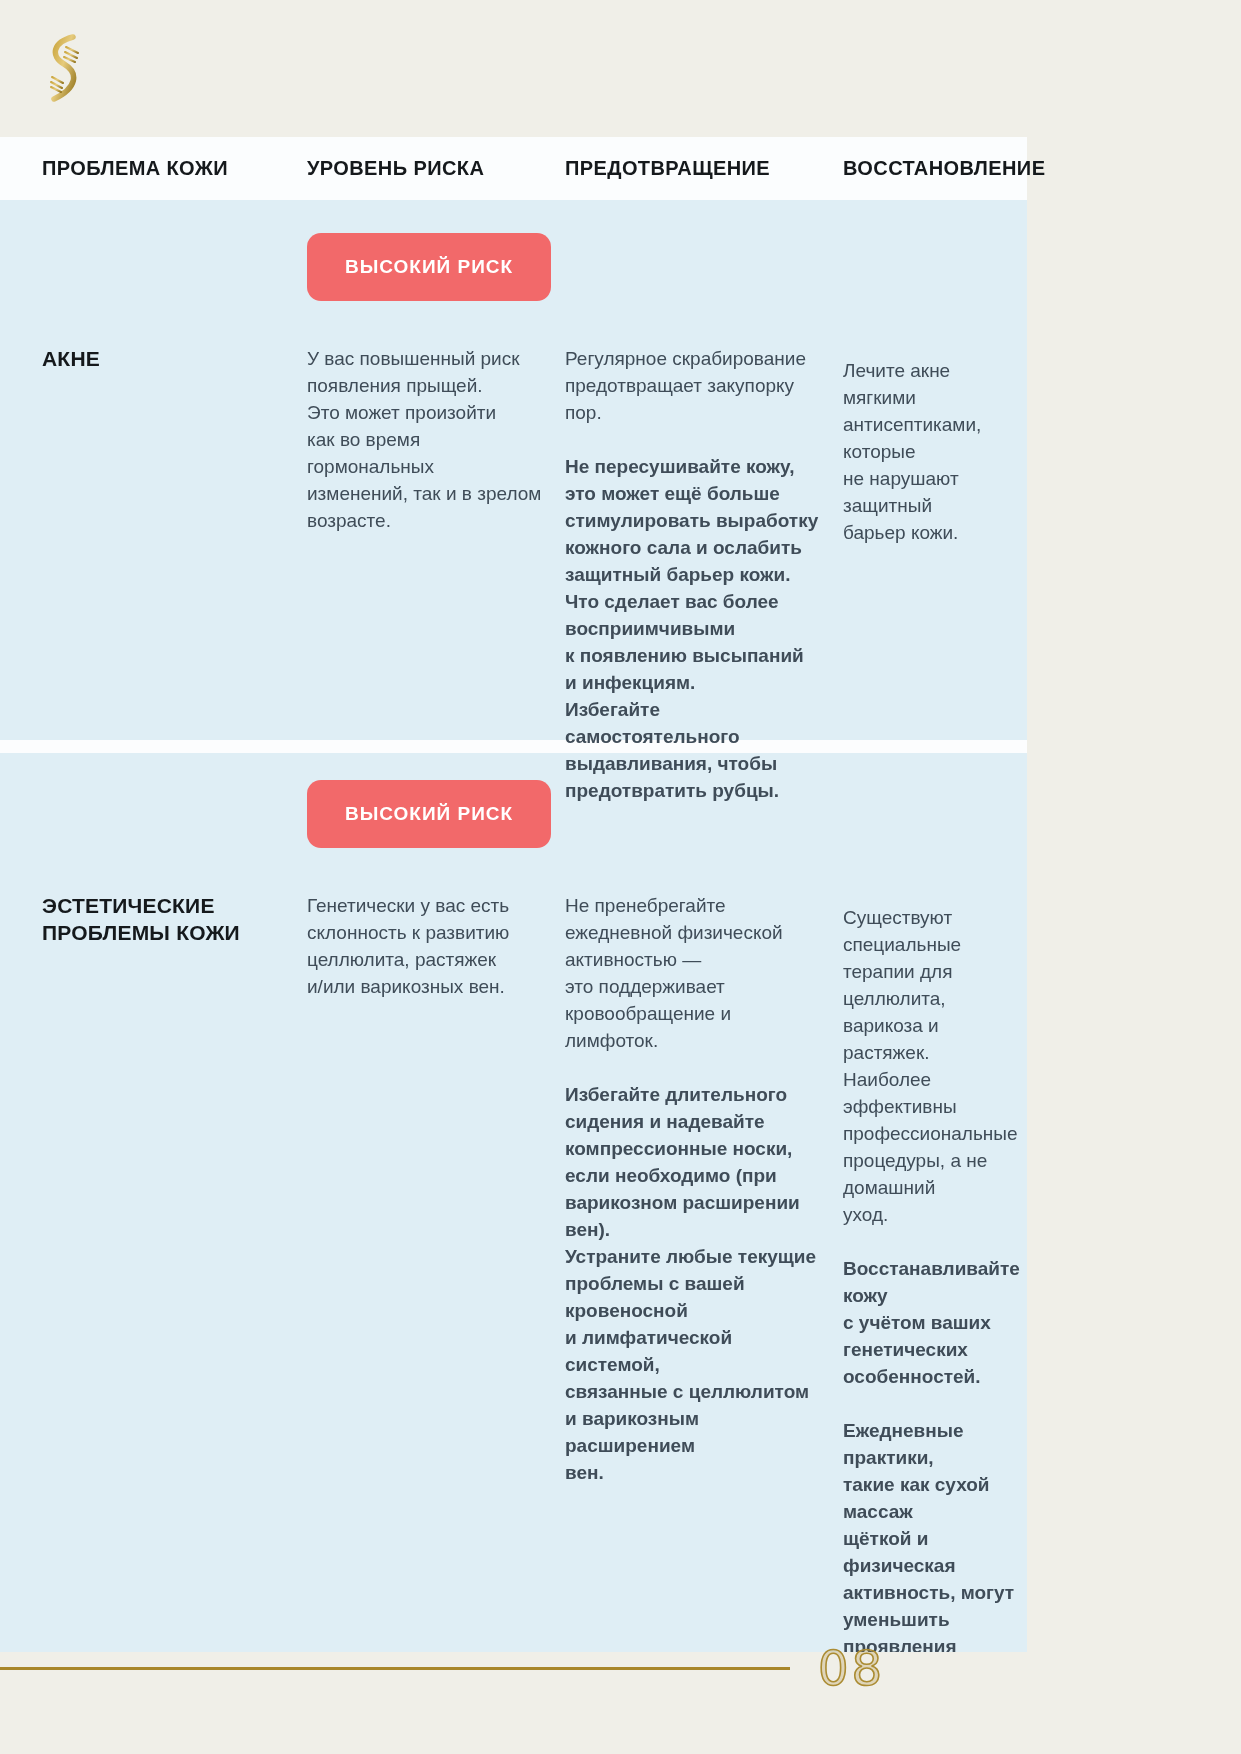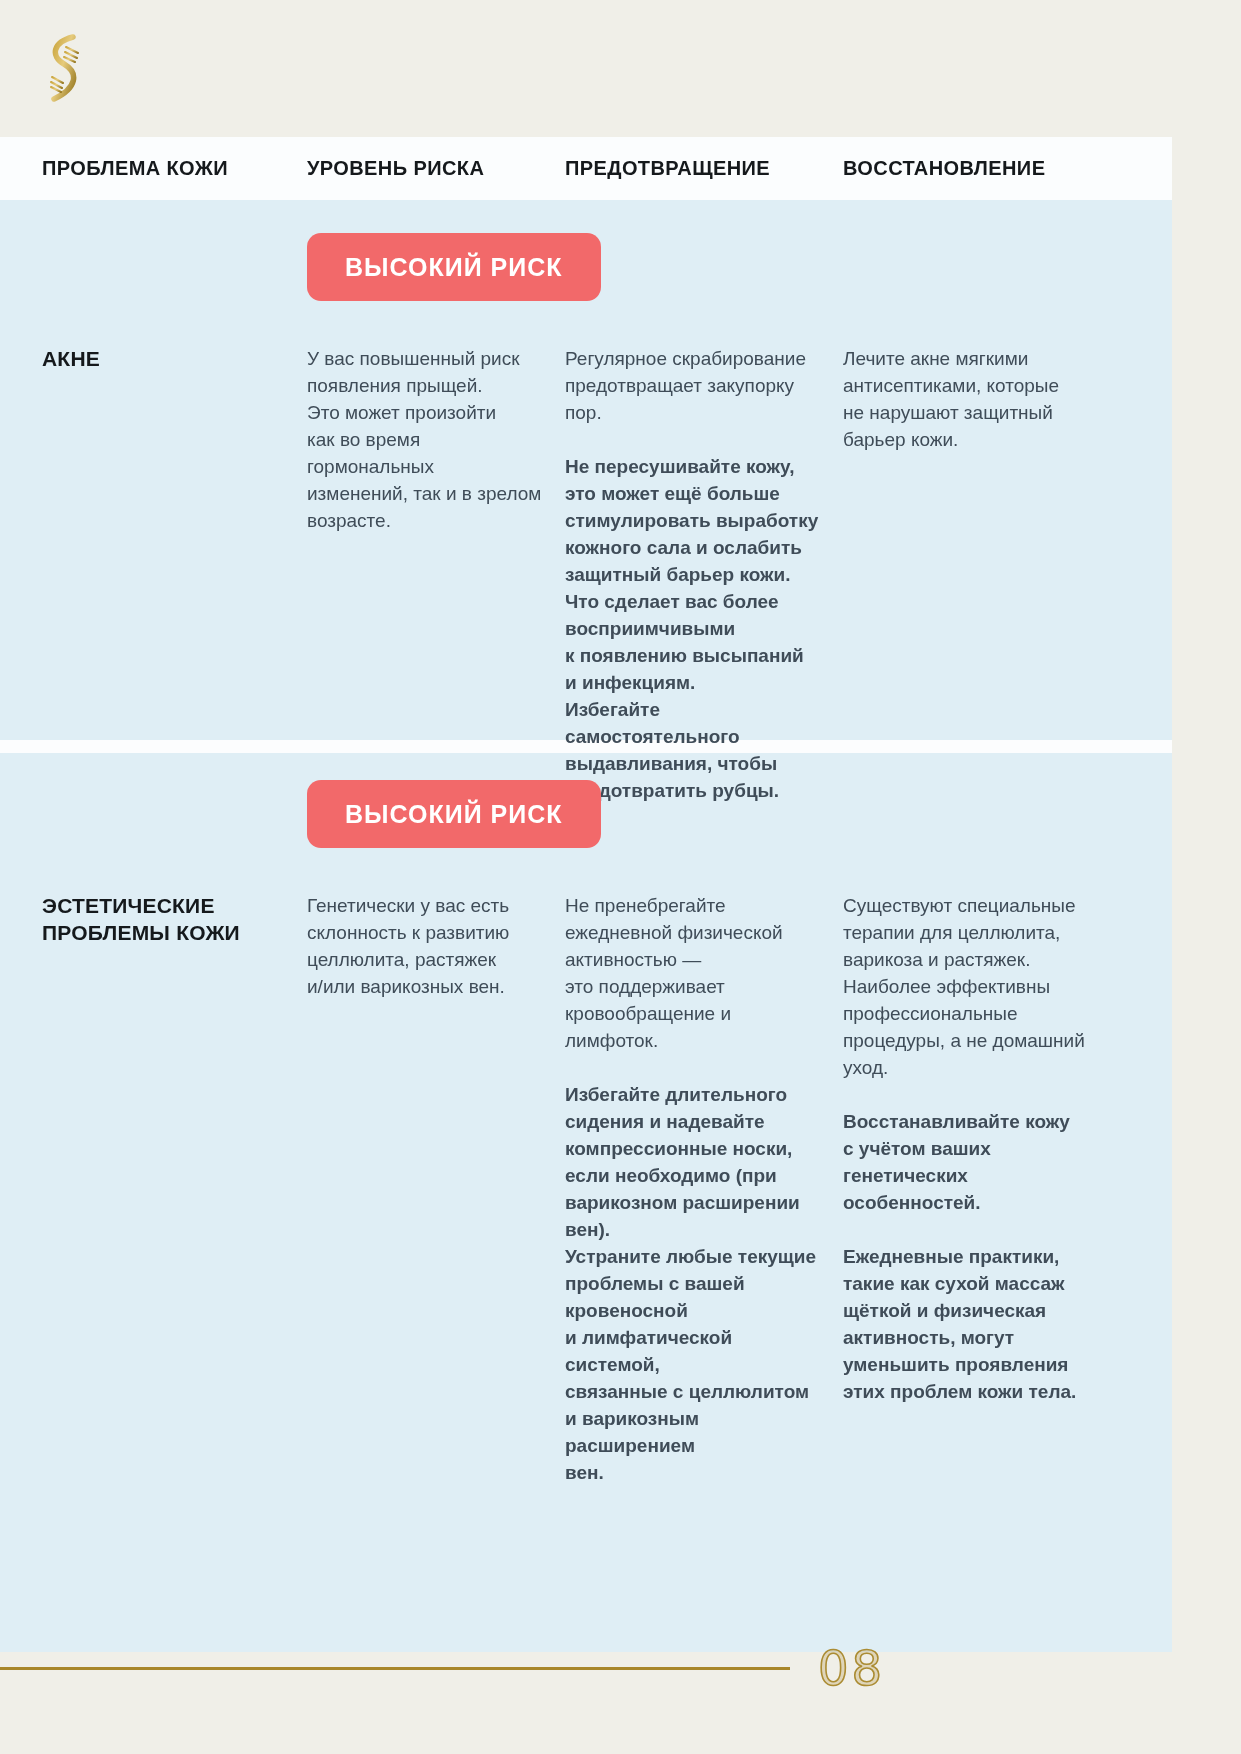--- a/index.html
+++ b/index.html
@@ -4,21 +4,21 @@
 <style>
   * { margin:0; padding:0; box-sizing:border-box; }
   html,body { width:1241px; }
   body {
     height:1754px;
     background:#f0efe8;
     font-family:"Liberation Sans", sans-serif;
     color:#3f4c58;
     overflow:hidden;
   }
-  .page { position:relative; width:1172px; height:1754px; }
+  .page { position:relative; width:1027px; height:1754px; }
 
   
   .topbar { height:137px; position:relative; background:#f0efe8; }
   .logo { position:absolute; left:44px; top:34px; width:40px; height:72px; }
 
   
   .colheaders {
     height:63px; background:#fbfdfe;
     display:grid; grid-template-columns:265px 258px 278px 1fr;
     align-items:center; padding:0 50px 0 42px;
@@ -38,29 +38,29 @@
   }
   .s1 { height:540px; }
   .s2 { height:899px; padding-top:27px; }
   .section-gap { height:13px; background:#fcfdfe; }
 
   .badge-slot { grid-row:1; grid-column:2; margin-bottom:44px; }
   .badge {
     display:inline-flex; align-items:center; justify-content:center;
     height:68px; padding:0 38px; border-radius:14px;
     background:#f2696a; color:#ffffff;
-    font-weight:bold; font-size:25px; letter-spacing:1px;
+    font-weight:bold; font-size:19px; letter-spacing:1px;
     white-space:nowrap;
   }
 
   .cell { grid-row:2; padding-right:18px; }
   .c1 { grid-column:1; }
   .c2 { grid-column:2; }
   .c3 { grid-column:3; }
-  .c4 { grid-column:4; }
+  .c4 { grid-column:4;margin-top:12px; }
 
   .problem {
     font-weight:bold; font-size:21px; line-height:27px;
     color:#15191c; letter-spacing:0.2px; white-space:pre-line;
   }
   .para {
     font-size:19px; line-height:27px; color:#3f4c58;
     white-space:pre-line;
   }
   .para + .para { margin-top:27px;font-weight:bold; }

